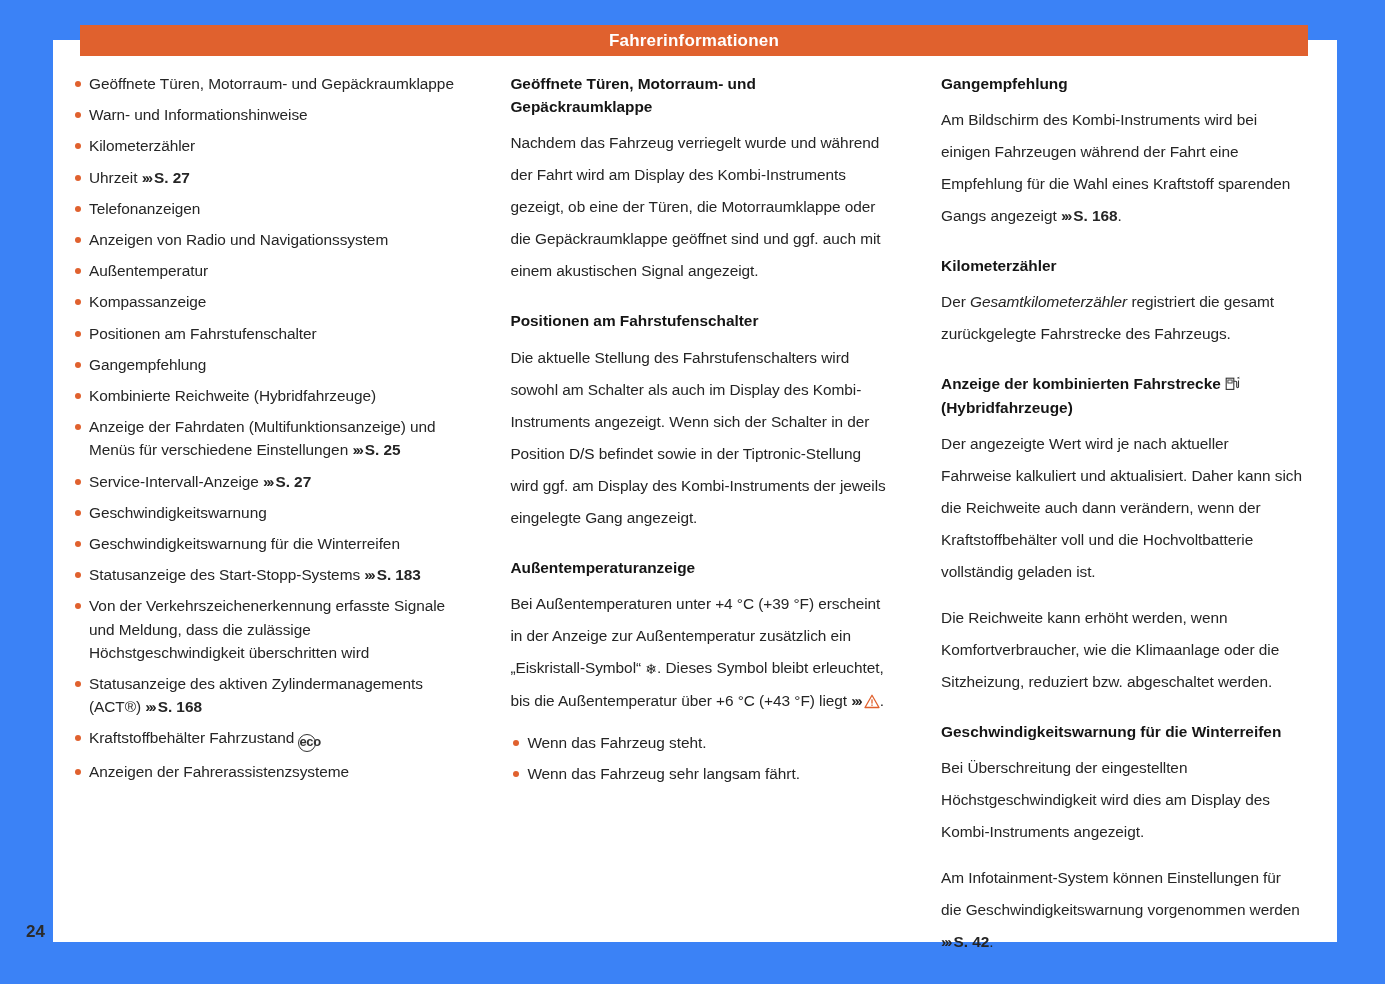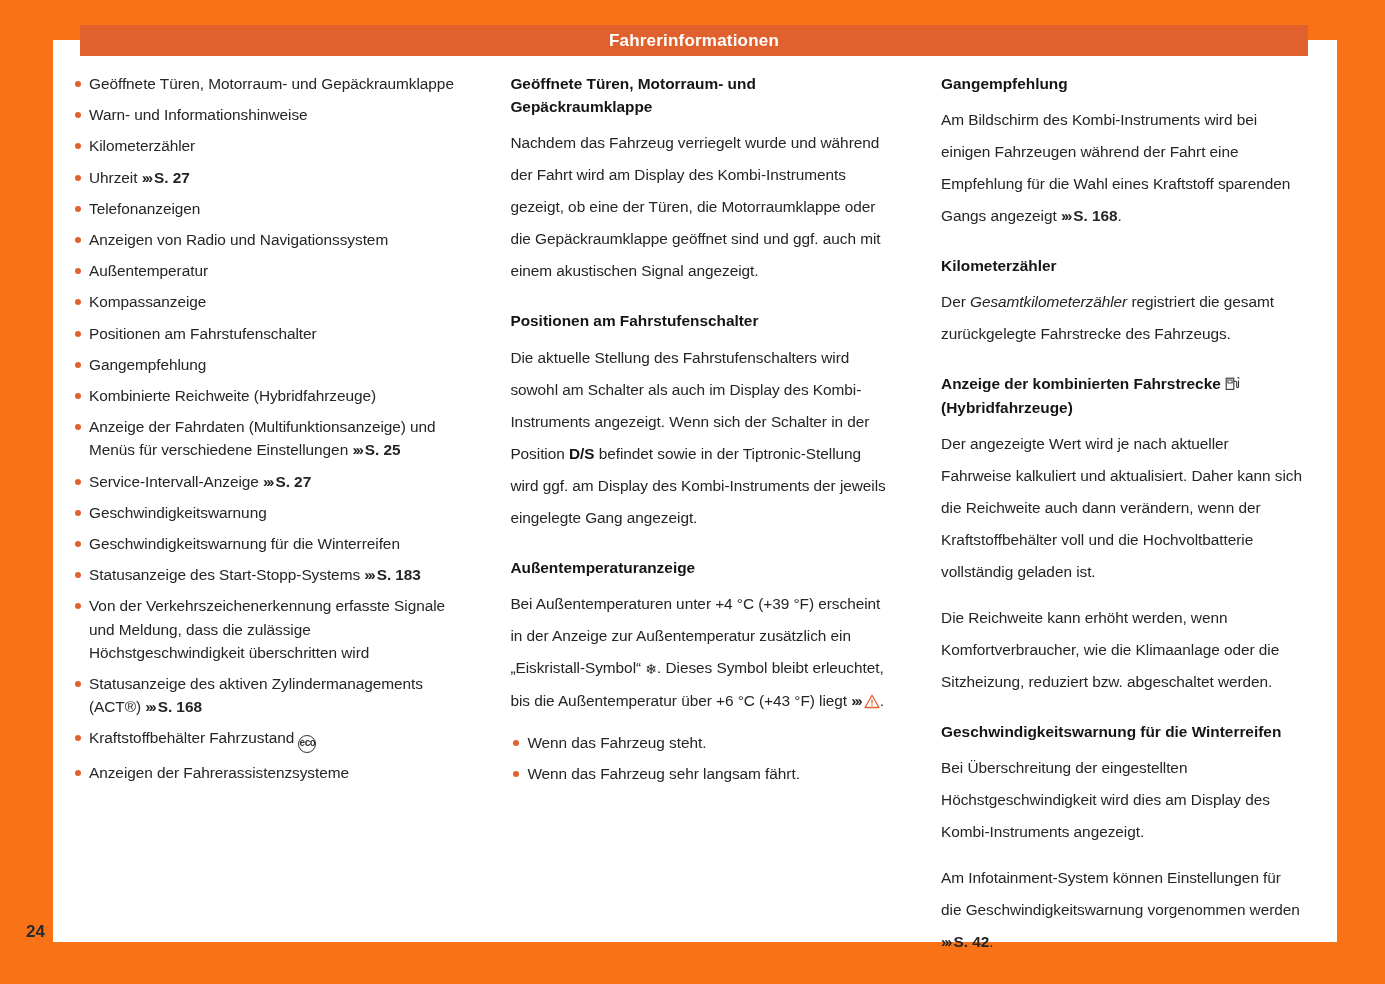--- a/index.html
+++ b/index.html
@@ -10,21 +10,21 @@
   body {
     width: 1385px;
     height: 984px;
     overflow: hidden;
     font-family: "Liberation Sans", sans-serif;
   }
   #viewport {
     position: relative;
     width: 1385px;
     height: 984px;
-    background: #f97316;
+    background: #3b82f6;
   }
   
   #page-sheet {
     position: absolute;
     left: 53px;
     top: 40px;
     width: 1284px;
     height: 902px;
     background: #ffffff;
   }
@@ -126,31 +126,31 @@
     font-weight: bold;
     color: #252525;
     white-space: nowrap;
   }
   .chev {
     color: #252525;
     font-weight: bold;
     letter-spacing: -2px;
     padding-right: 3px;
   }
-  b.inline-bold { font-weight: bold; color: #151515; text-align: center; }
+  b.inline-bold { font-weight: normal; color: #151515; text-align: center; }
   i.inline-italic { font-style: italic; }
 
   
   .icon-eco {
     display: inline-block;
     width: 16px;
     height: 16px;
     border: 1.2px solid #333;
     border-radius: 50%;
-    font-size: 10px;
+    font-size: 13px;
     line-height: 14px;
     text-align: right;
     font-weight: bold;
     vertical-align: -3px;
     font-family: "Liberation Sans", sans-serif;
     color: #333;
     letter-spacing: -0.4px;
   }
   .icon-warn {
     display: inline-block;

